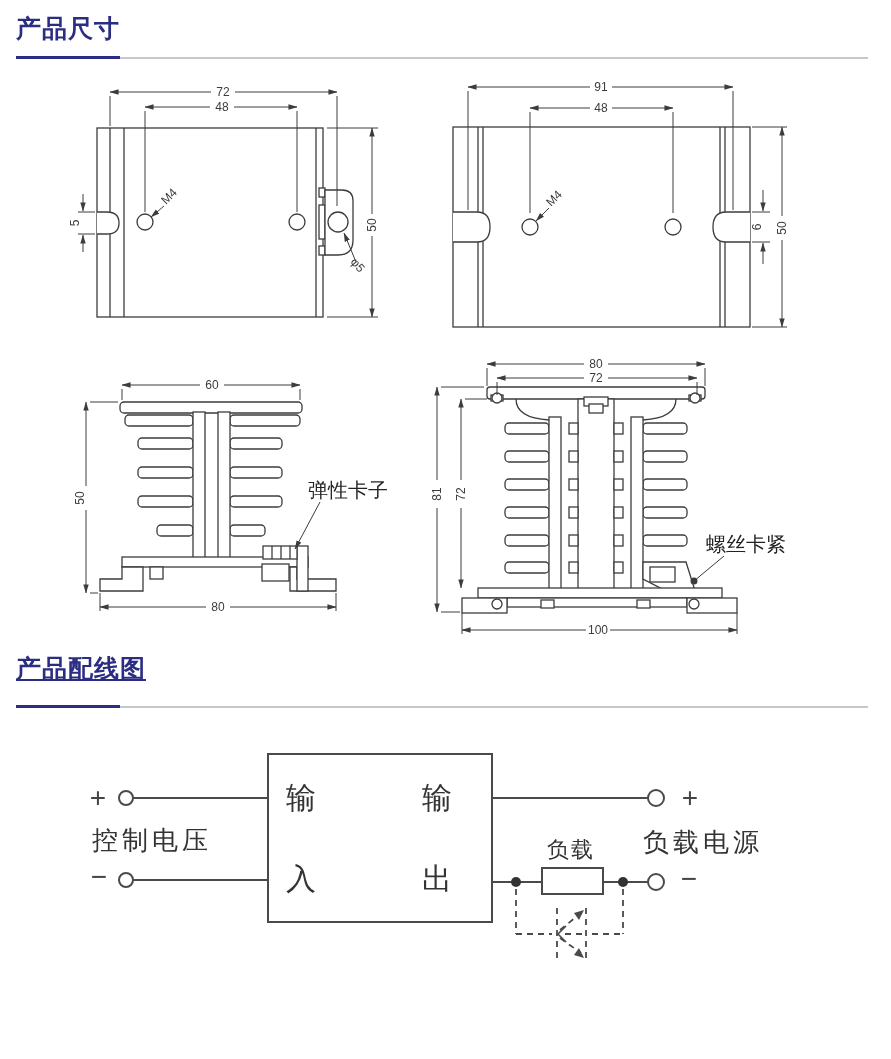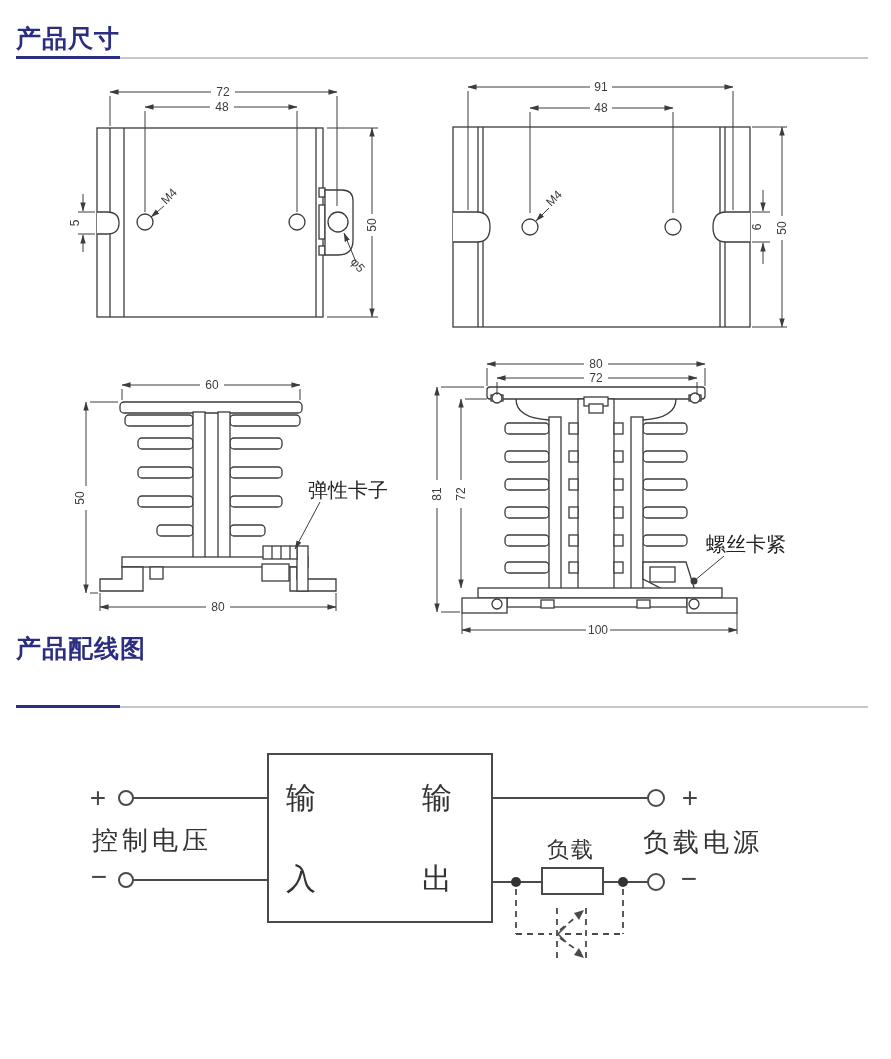--- a/index.html
+++ b/index.html
@@ -19,21 +19,21 @@
   .ln{stroke:#3c3c3c;stroke-width:1.3;fill:none;}
   .lnf{stroke:#3c3c3c;stroke-width:1.3;fill:#fff;}
   .dml{stroke:#3c3c3c;stroke-width:1;fill:none;}
   .wln{stroke:#4a4a4a;stroke-width:2;fill:none;}
   .wlnf{stroke:#4a4a4a;stroke-width:2;fill:#fff;}
   .dsh{stroke:#4a4a4a;stroke-width:1.8;fill:none;stroke-dasharray:6 5;}
 </style>
 </head>
 <body>
 
-<div class="sec-title" style="top:22px;text-align:right;">产品尺寸</div>
+<div class="sec-title" style="top:12px;text-align:right;">产品尺寸</div>
 <div class="rule" style="top:56px;">
   <div class="blue"></div>
   <div class="gray"></div>
 </div>
 
 <svg style="left:70px;top:80px;" width="320" height="260" viewBox="70 80 320 260">
   <defs>
     <marker id="aA" viewBox="0 0 10 6" refX="9.5" refY="3" markerWidth="9" markerHeight="6" orient="auto">
       <path d="M0,0 L10,3 L0,6 Z" fill="#3c3c3c"></path>
     </marker>
@@ -258,21 +258,21 @@
     <line class="dml" x1="610" y1="630" x2="737" y2="630" marker-end="url(#aD)"></line>
     <text class="dim" x="598" y="634" text-anchor="middle">100</text>
     <line class="dml" x1="462" y1="613" x2="462" y2="634"></line>
     <line class="dml" x1="737" y1="613" x2="737" y2="634"></line>
     <circle cx="694" cy="581" r="3.5" fill="#3c3c3c" stroke="none"></circle>
     <line class="dml" x1="694" y1="581" x2="724" y2="556"></line>
     <text class="callout" x="706" y="551">螺丝卡紧</text>
   </g>
 </svg>
 
-<div class="sec-title" style="top:632px;">产品配线图</div>
+<div class="sec-title" style="top:652px;text-decoration:underline;">产品配线图</div>
 <div class="rule" style="top:705px;">
   <div class="blue"></div>
   <div class="gray"></div>
 </div>
 
 <svg style="left:80px;top:745px;" width="730" height="230" viewBox="80 745 730 230">
   <g>
     <rect class="wln" x="268" y="754" width="224" height="168"></rect>
     <text class="wchar" x="301" y="808" text-anchor="middle">输</text>
     <text class="wchar" x="301" y="889" text-anchor="middle">入</text>

